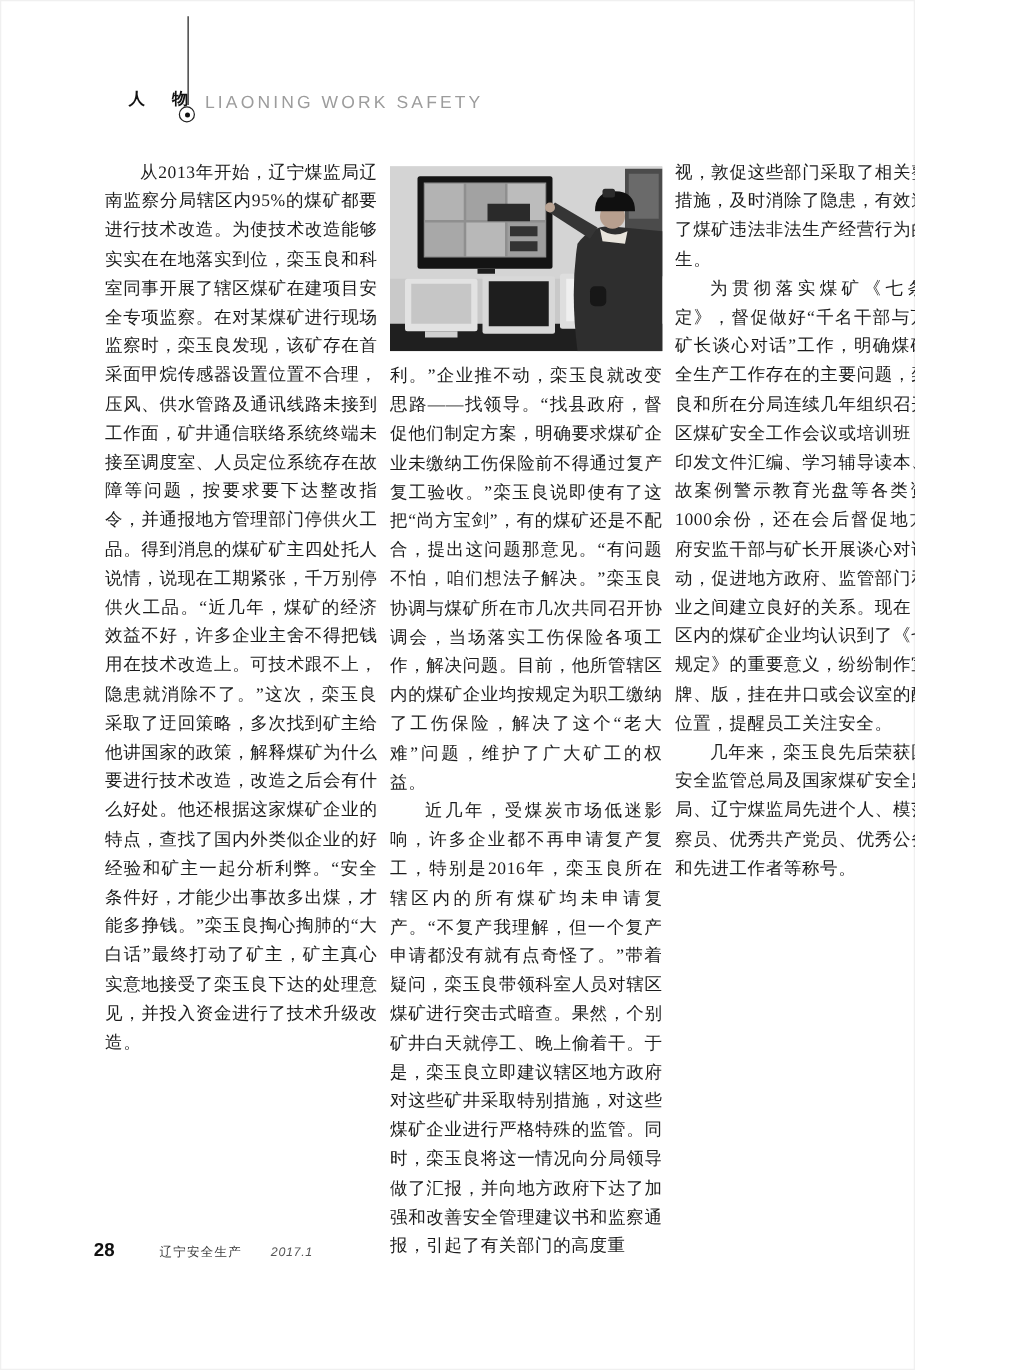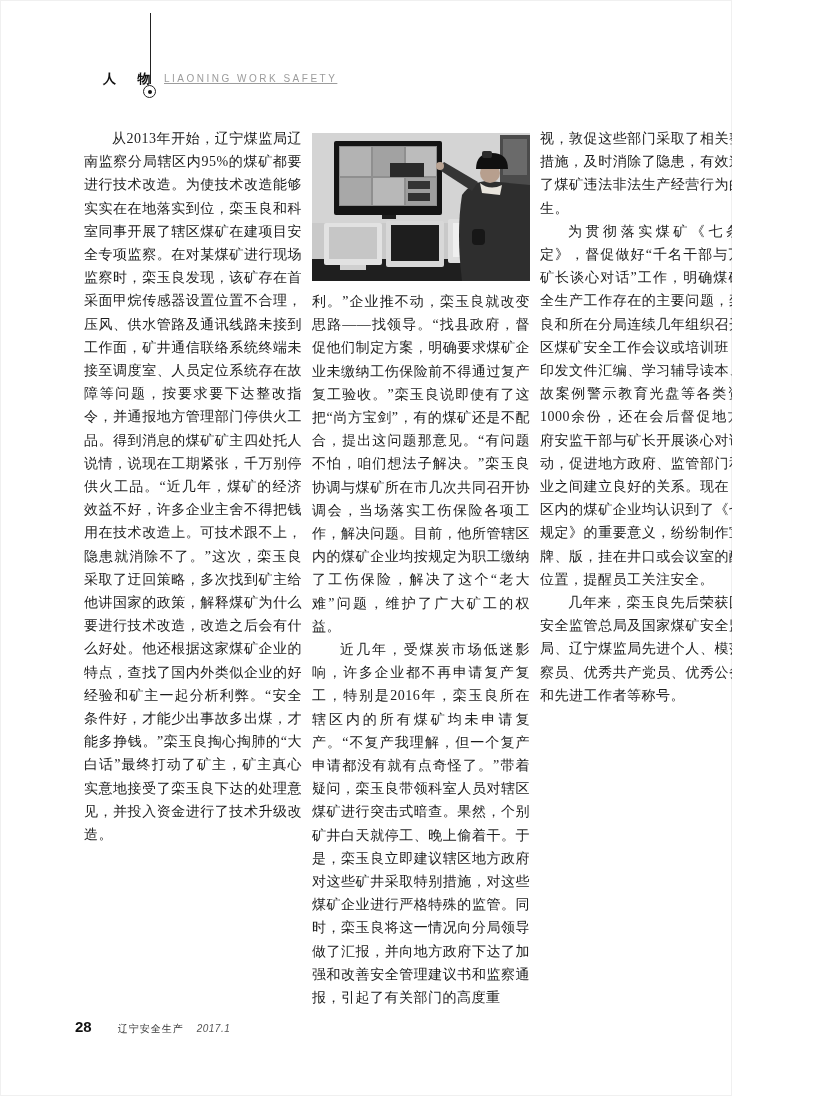--- a/index.html
+++ b/index.html
@@ -17,37 +17,37 @@
   .bullet{position:absolute;left:143px;top:85px;width:11px;height:11px;border:1px solid #222;border-radius:50%;}
   .bullet .dot{position:absolute;left:3.5px;top:3.5px;width:4px;height:4px;background:#111;border-radius:50%;}
   .section-cn{
     position:absolute;left:103px;top:70px;
     font-family:"Liberation Sans","DejaVu Sans",sans-serif;
     font-size:13px;font-weight:bold;letter-spacing:9px;color:#111;white-space:nowrap;
   }
   .tagline{
     position:absolute;left:164px;top:73px;
     font-family:"Liberation Sans","DejaVu Sans",sans-serif;
-    font-size:10px;color:#9c9c9c;letter-spacing:2.5px;white-space:nowrap;text-decoration:underline;
+    font-size:14px;color:#9c9c9c;letter-spacing:2.5px;white-space:nowrap;
   }
   
   .columns{
     position:absolute;left:84px;top:127px;width:674px;
     display:flex;gap:10px;
   }
   .col{width:218px;font-size:14px;line-height:23.2px;letter-spacing:0.5px;text-align:justify;}
   .col p{margin:0;}
   .col p.ind{text-indent:2em;}
   
   .photo{width:218px;height:148px;margin:6px 0 9px 0;}
   .photo svg{display:block;}
   
   .footer{
-    position:absolute;left:75px;top:1018px;
-    display:flex;align-items:baseline;gap:13px;
+    position:absolute;left:75px;top:992px;
+    display:flex;align-items:baseline;gap:23px;
     font-family:"Liberation Sans","DejaVu Sans",sans-serif;
   }
   .page-num{font-size:15px;font-weight:bold;color:#111;}
   .journal{font-size:10px;color:#3a3a3a;letter-spacing:1px;margin-left:13px;}
   .issue{font-size:10px;font-style:italic;color:#555;letter-spacing:0.5px;}
 </style>
 </head>
 <body>
 
 <div class="page">

